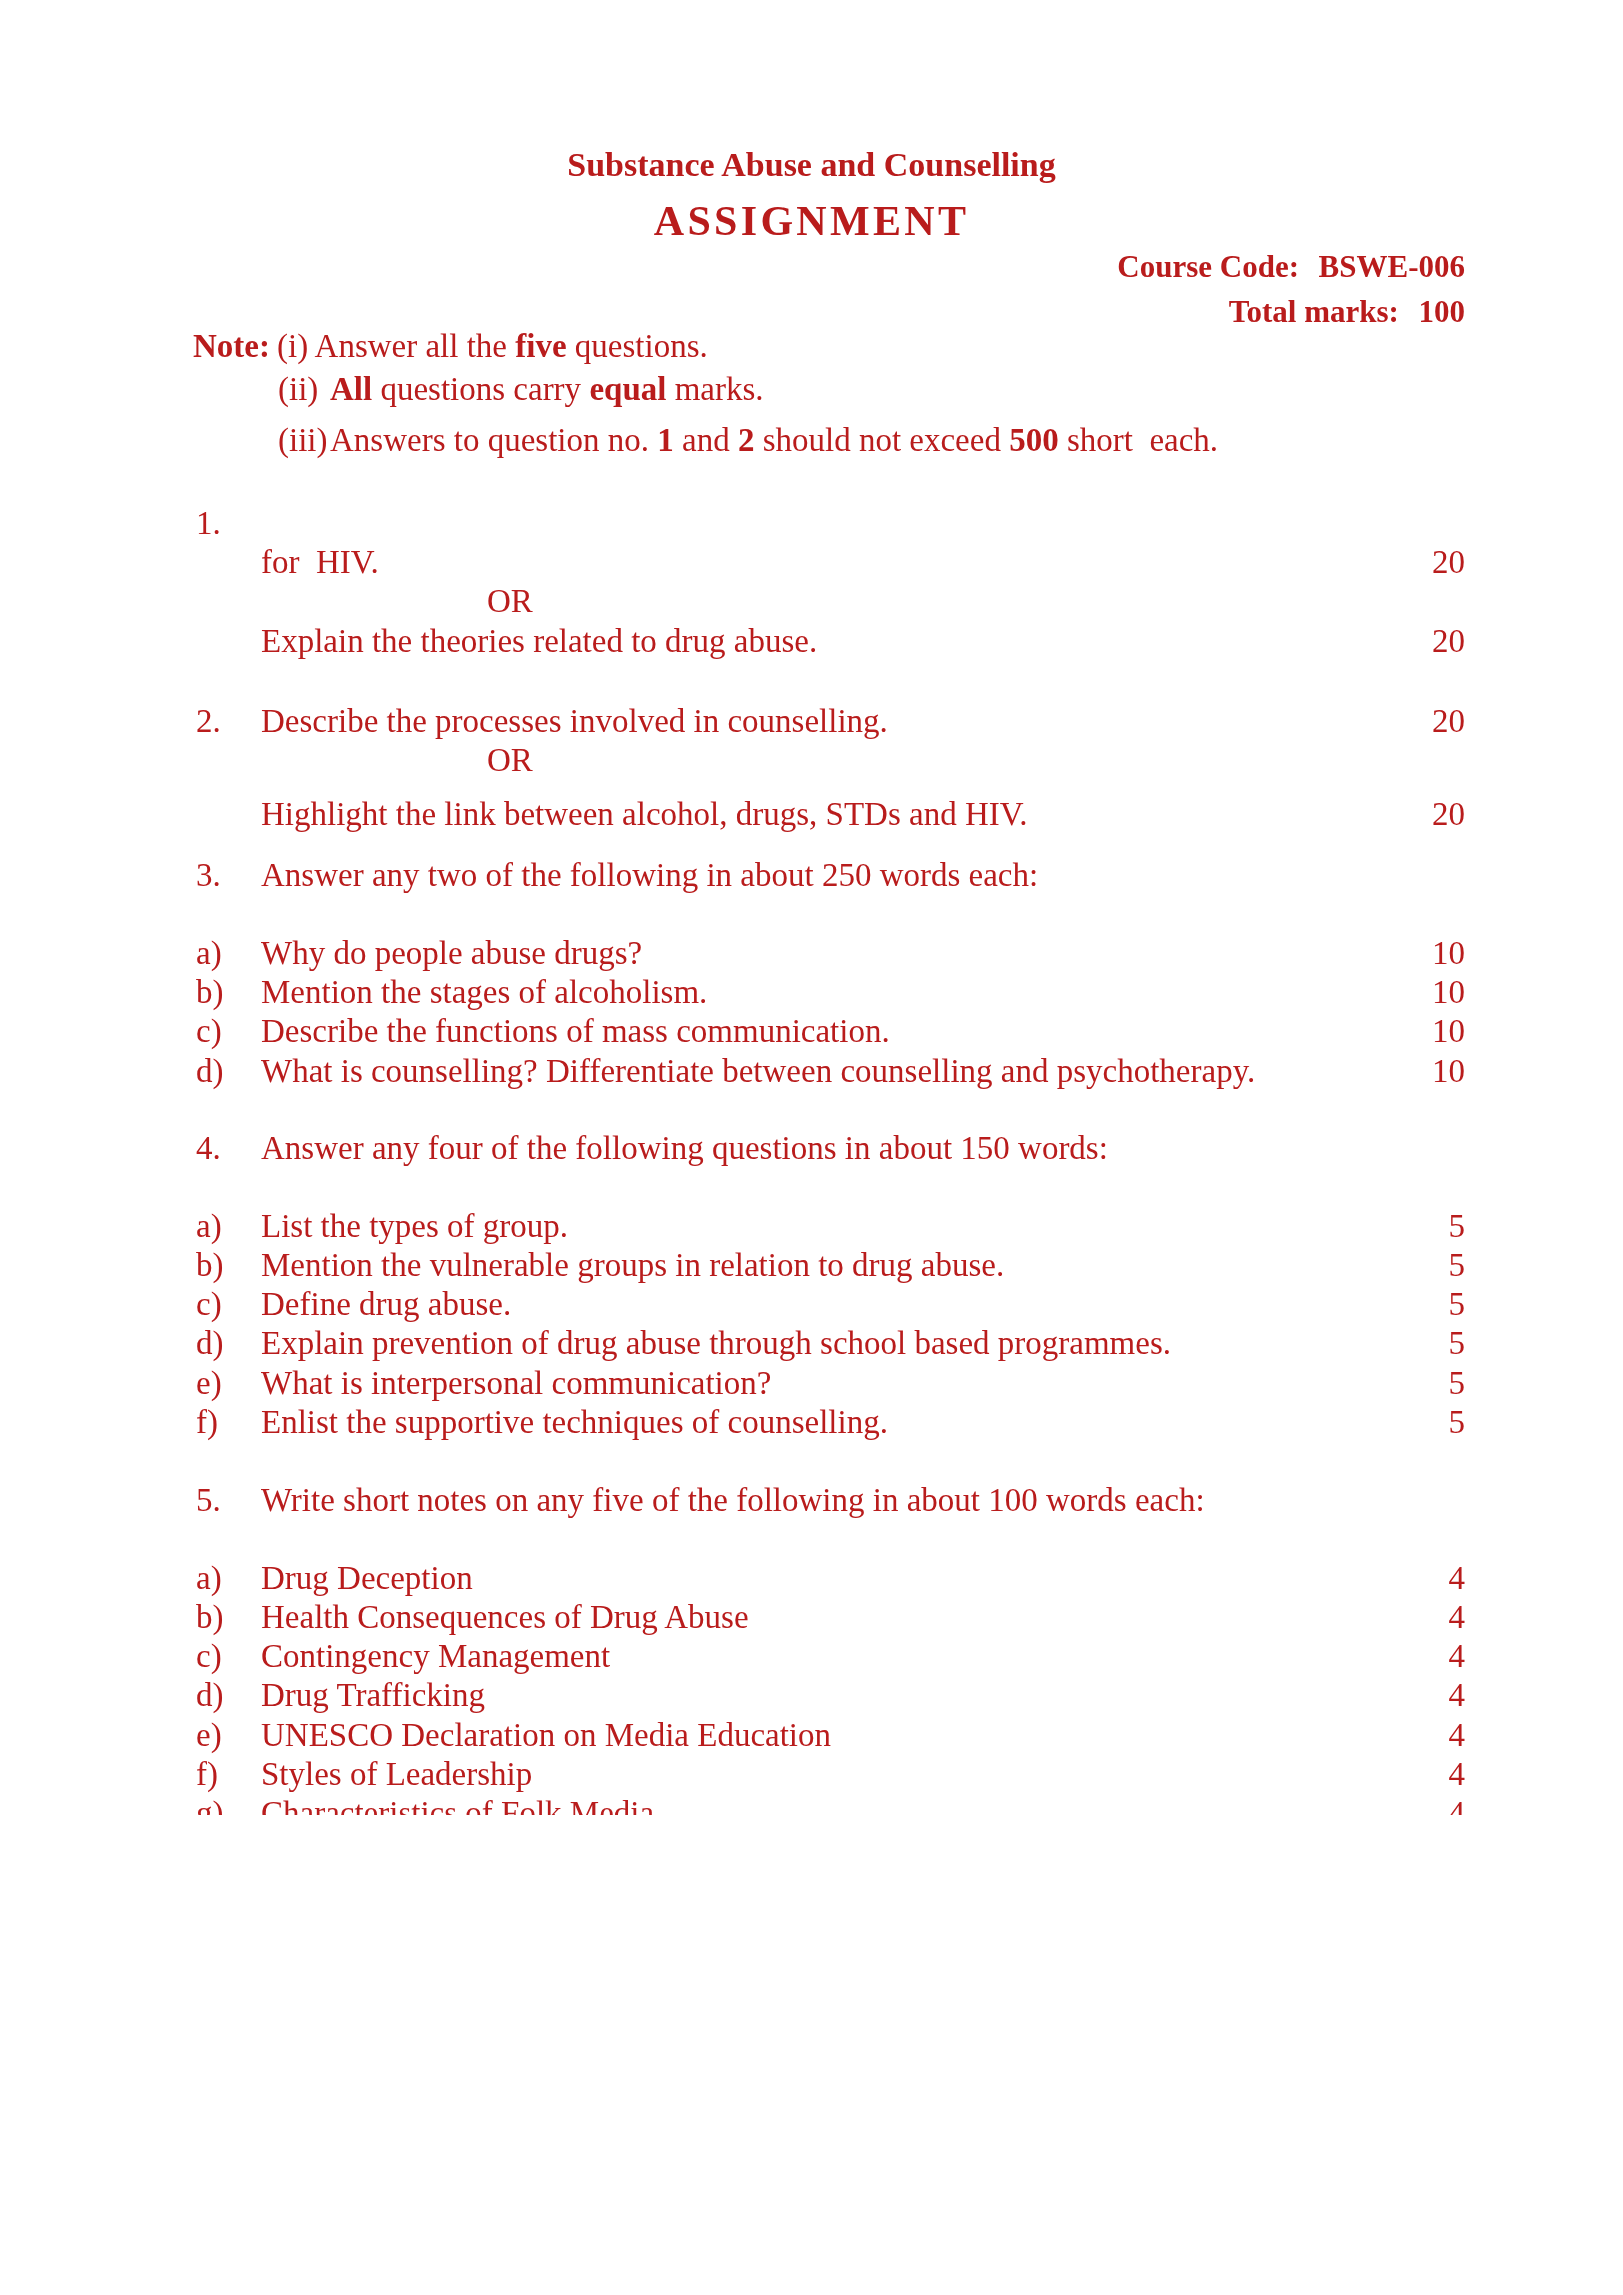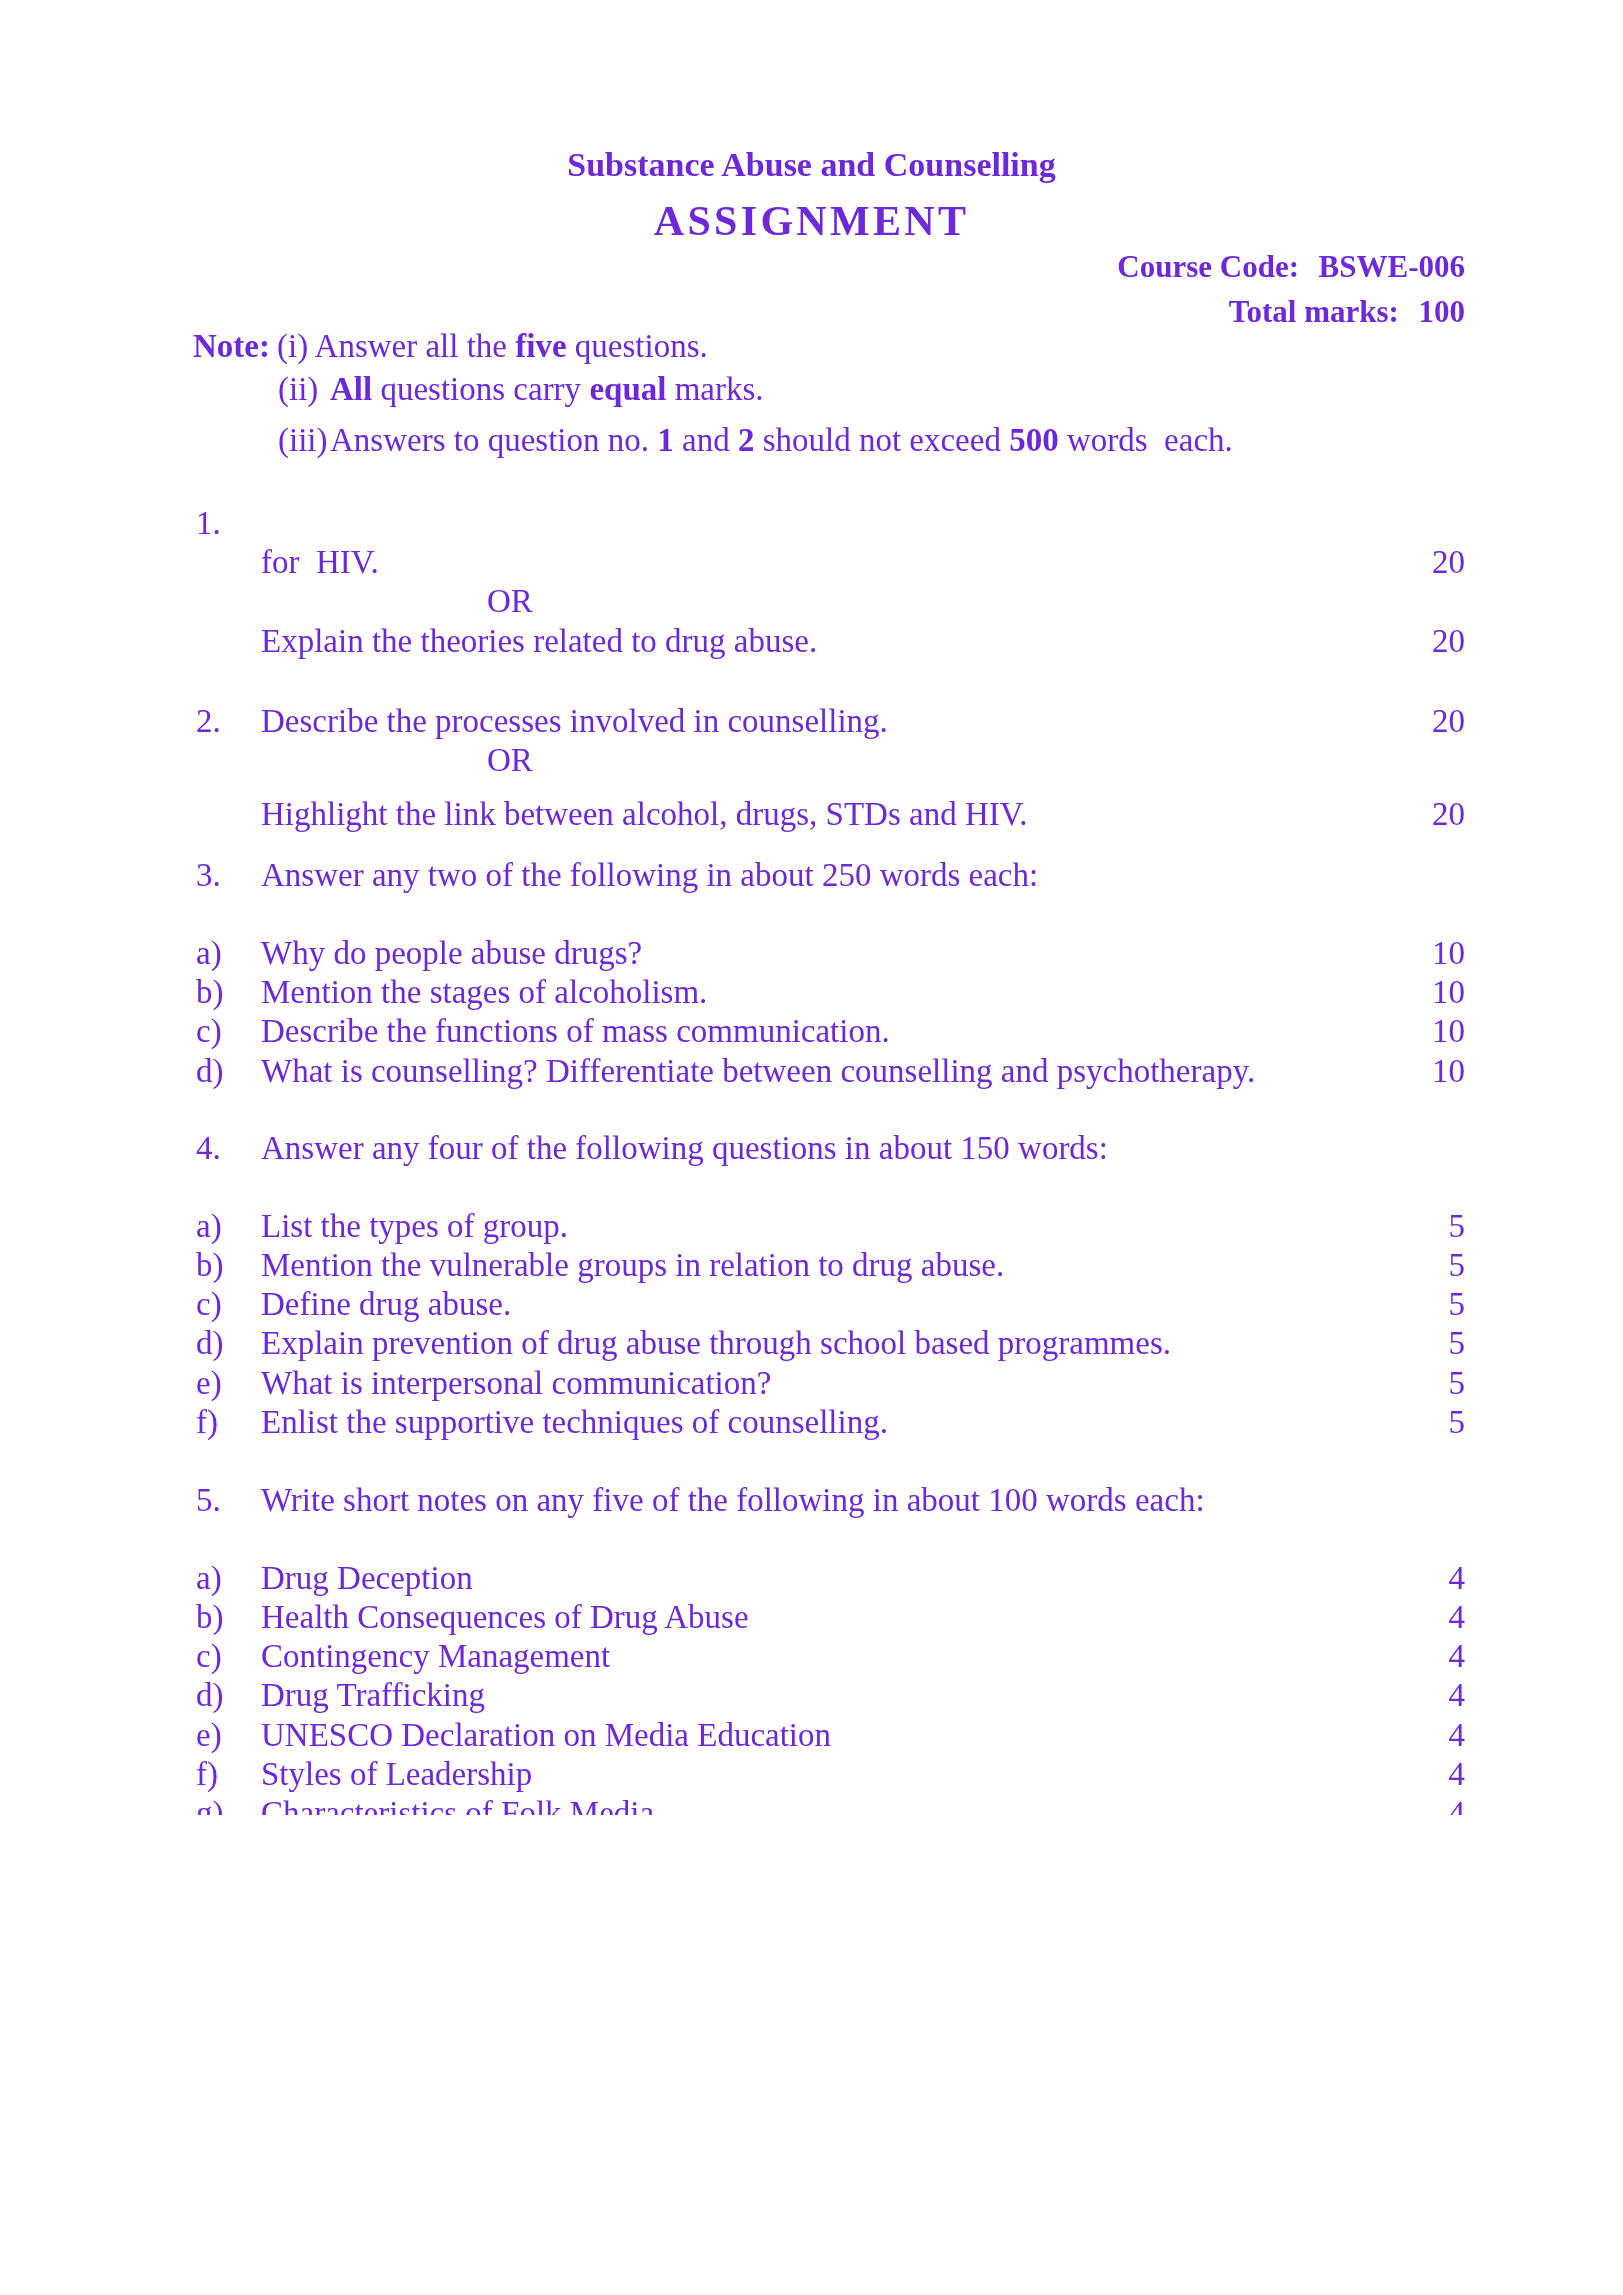--- a/index.html
+++ b/index.html
@@ -2,21 +2,21 @@
 <html style="font-size:10.5px"><head>
 <meta charset="utf-8">
 <style>
   html,body{margin:0;padding:0;background:#fff;}
   .page{
     position:relative;
     width:1623px;height:1815px;
     background:#ffffff;
     font-family:"Liberation Serif","DejaVu Serif",serif;
     font-size:33px;line-height:39px;
-    color:#6d28d9;
+    color:#b91c1c;
     overflow:hidden;
   }
   h1,h2{margin:0;padding:0;}
   .center{position:absolute;left:0;width:100%;text-align:center;}
   .title{top:145px;font-size:34px;font-weight:700;}
   .subtitle{top:202px;font-size:42px;font-weight:700;letter-spacing:3.3px;}
   .meta{position:absolute;right:158px;font-weight:700;font-size:31px;white-space:pre;}
   .meta-course{top:247px;text-align:right;}
   .meta-marks{top:292px;}
   .meta-val{margin-left:19.6px;}
@@ -39,21 +39,21 @@
   <h1 class="center title">Substance Abuse and Counselling</h1>
   <h2 class="center subtitle">ASSIGNMENT</h2>
 
   <div class="meta meta-course"><span>Course Code:</span><span class="meta-val">BSWE-006</span></div>
   <div class="meta meta-marks"><span>Total marks:</span><span class="meta-val">100</span></div>
 
   <div class="note-line" style="top:327px"><span class="note-label">Note:</span><span>(i) Answer all the </span><span class="b">five</span><span> questions.</span></div>
 
   <div class="note-line note-sub" style="top:370px"><span class="numeral">(ii)</span><span class="b">All</span><span> questions carry </span><span class="b">equal</span><span> marks.</span></div>
 
-  <div class="note-line note-sub" style="top:421px"><span class="numeral">(iii)</span><span>Answers to question no. </span><span class="b">1</span><span> and </span><span class="b">2</span><span> should not exceed </span><span class="b">500</span><span> words  each.</span></div>
+  <div class="note-line note-sub" style="top:421px"><span class="numeral">(iii)</span><span>Answers to question no. </span><span class="b">1</span><span> and </span><span class="b">2</span><span> should not exceed </span><span class="b">500</span><span> short  each.</span></div>
 
   <div class="q-line" style="top:504px">
       <span class="qnum">1.</span>
     </div>
   <div class="q-line" style="top:543px">
       <span class="qtxt">for  HIV.</span>
       <span class="qmarks">20</span>
     </div>
   <div class="q-line" style="top:582px">
       <span class="qtxt or-txt">OR</span>

